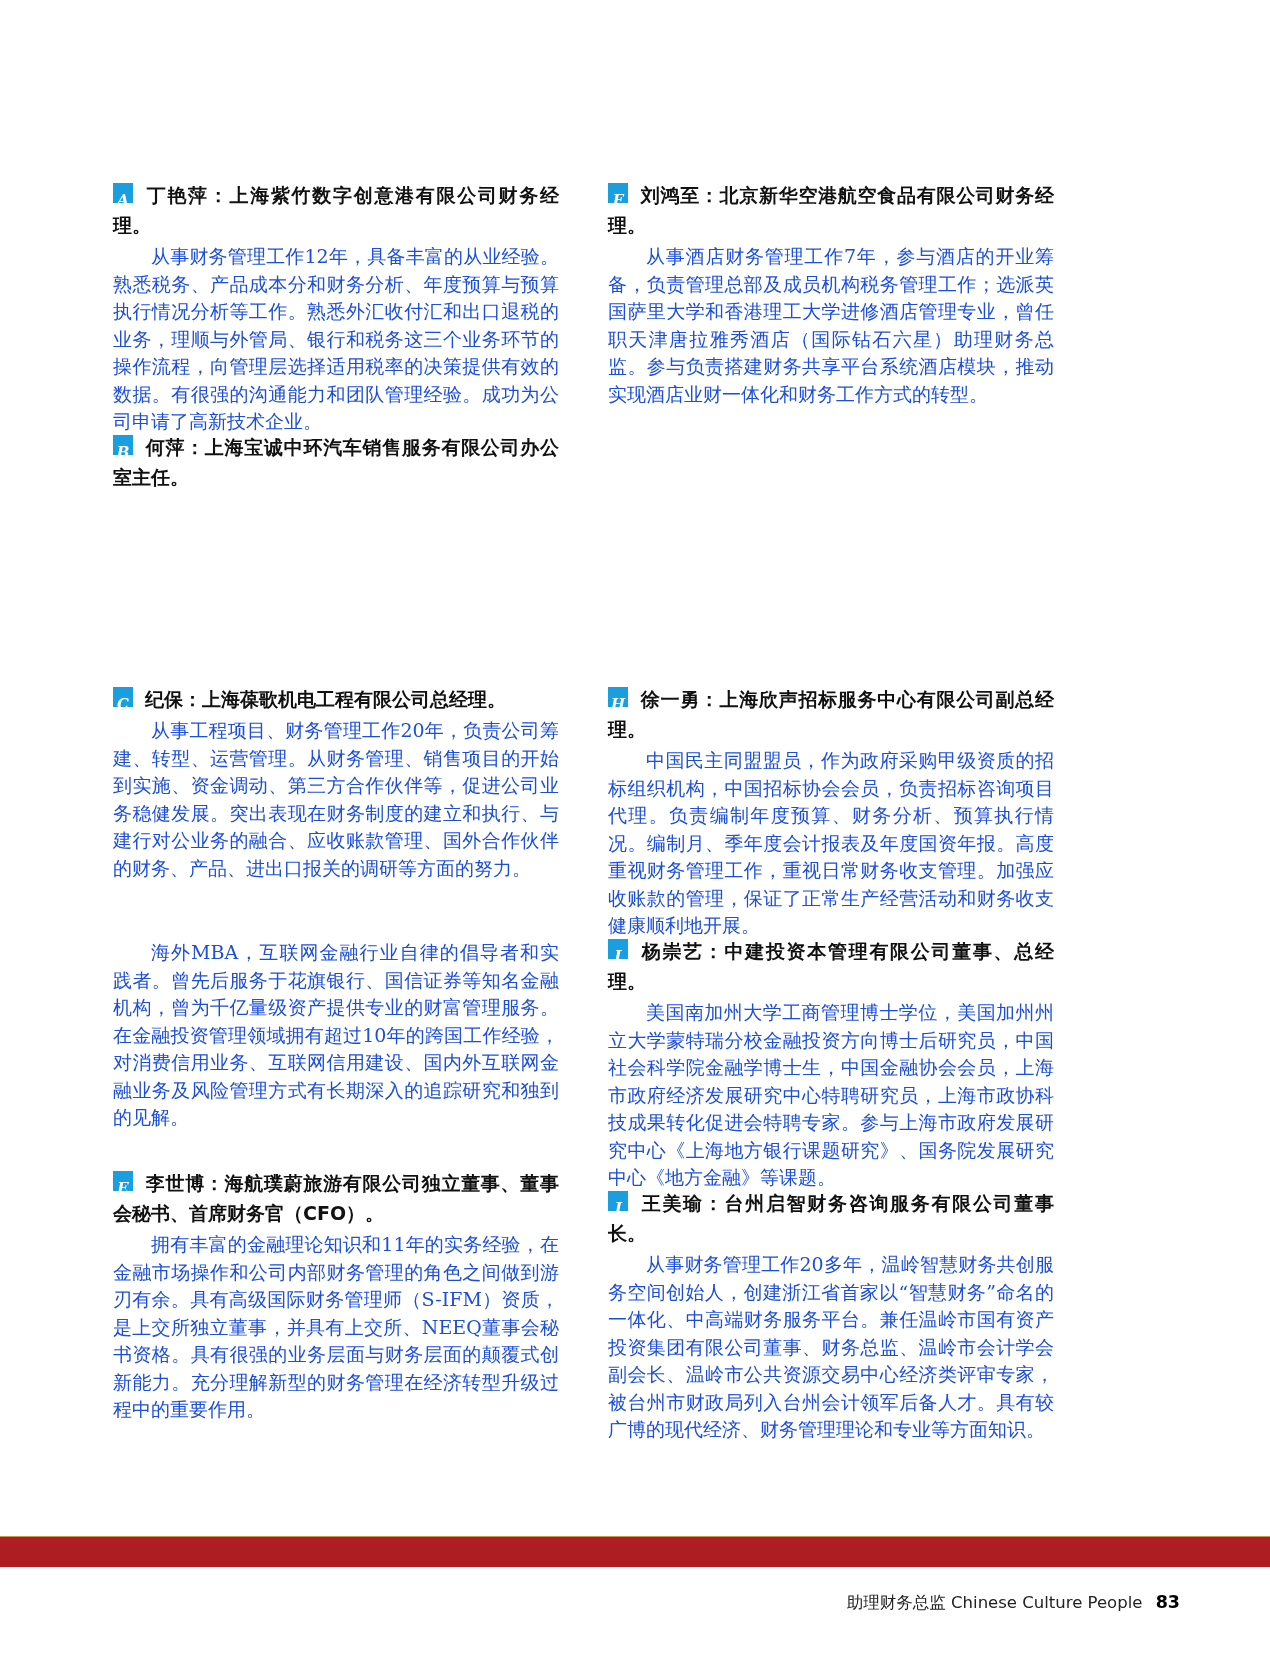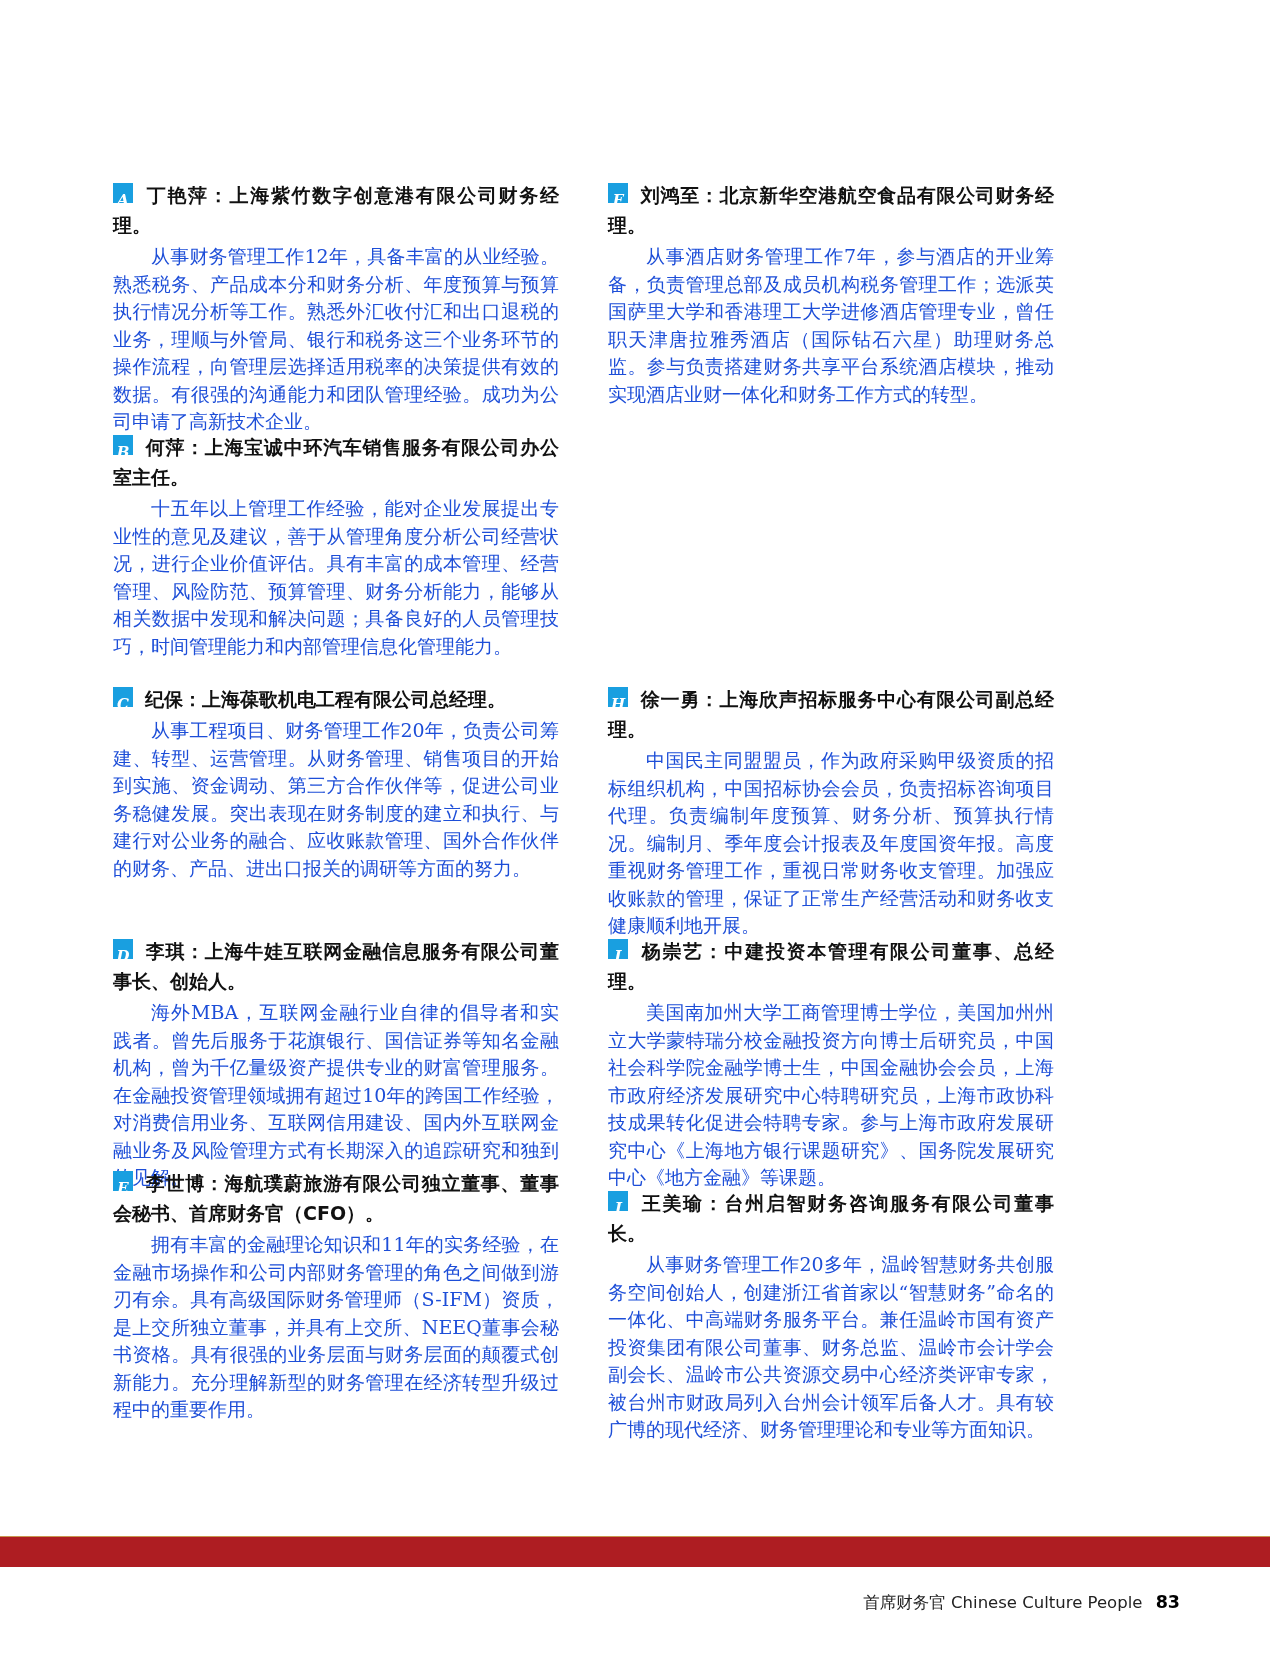--- a/index.html
+++ b/index.html
@@ -94,30 +94,28 @@
 
 <div class="page">
   <div class="column left" id="col-left">
   <section class="entry" style="top: 0px;">
     <h3 class="entry-title"><span class="badge"><span class="badge-letter">A</span></span><span class="title-text">丁艳萍：上海紫竹数字创意港有限公司财务经理。</span></h3>
     <p class="entry-body">从事财务管理工作12年，具备丰富的从业经验。熟悉税务、产品成本分和财务分析、年度预算与预算执行情况分析等工作。熟悉外汇收付汇和出口退税的业务，理顺与外管局、银行和税务这三个业务环节的操作流程，向管理层选择适用税率的决策提供有效的数据。有很强的沟通能力和团队管理经验。成功为公司申请了高新技术企业。</p>
   </section>
 
   <section class="entry" style="top: 252px;">
     <h3 class="entry-title"><span class="badge"><span class="badge-letter">B</span></span><span class="title-text">何萍：上海宝诚中环汽车销售服务有限公司办公室主任。</span></h3>
-    <p class="entry-body">十五年以上管理工作经验，能对企业发展提出专业性的意见及建议，善于从管理角度分析公司经营状况，进行企业价值评估。具有丰富的成本管理、经营管理、风险防范、预算管理、财务分析能力，能够从相关数据中发现和解决问题；具备良好的人员管理技巧，时间管理能力和内部管理信息化管理能力。</p>
   </section>
 
   <section class="entry" style="top: 504px;">
     <h3 class="entry-title"><span class="badge"><span class="badge-letter">C</span></span><span class="title-text">纪保：上海葆歌机电工程有限公司总经理。</span></h3>
     <p class="entry-body">从事工程项目、财务管理工作20年，负责公司筹建、转型、运营管理。从财务管理、销售项目的开始到实施、资金调动、第三方合作伙伴等，促进公司业务稳健发展。突出表现在财务制度的建立和执行、与建行对公业务的融合、应收账款管理、国外合作伙伴的财务、产品、进出口报关的调研等方面的努力。</p>
   </section>
 
   <section class="entry" style="top: 756px;">
-    <h3 class="entry-title"><span class="badge"><span class="badge-letter">D</span></span><span class="title-text">李琪：上海牛娃互联网金融信息服务有限公司董事长、创始人。</span></h3>
     <p class="entry-body">海外MBA，互联网金融行业自律的倡导者和实践者。曾先后服务于花旗银行、国信证券等知名金融机构，曾为千亿量级资产提供专业的财富管理服务。在金融投资管理领域拥有超过10年的跨国工作经验，对消费信用业务、互联网信用建设、国内外互联网金融业务及风险管理方式有长期深入的追踪研究和独到的见解。</p>
   </section>
 
   <section class="entry" style="top: 988px;">
     <h3 class="entry-title"><span class="badge"><span class="badge-letter">E</span></span><span class="title-text">李世博：海航璞蔚旅游有限公司独立董事、董事会秘书、首席财务官（CFO）。</span></h3>
     <p class="entry-body">拥有丰富的金融理论知识和11年的实务经验，在金融市场操作和公司内部财务管理的角色之间做到游刃有余。具有高级国际财务管理师（S-IFM）资质，是上交所独立董事，并具有上交所、NEEQ董事会秘书资格。具有很强的业务层面与财务层面的颠覆式创新能力。充分理解新型的财务管理在经济转型升级过程中的重要作用。</p>
   </section>
 </div>
   <div class="column right" id="col-right">
   <section class="entry" style="top: 0px;">
@@ -138,17 +136,17 @@
 
   <section class="entry" style="top: 1008px;">
     <h3 class="entry-title"><span class="badge"><span class="badge-letter">J</span></span><span class="title-text">王美瑜：台州启智财务咨询服务有限公司董事长。</span></h3>
     <p class="entry-body">从事财务管理工作20多年，温岭智慧财务共创服务空间创始人，创建浙江省首家以“智慧财务”命名的一体化、中高端财务服务平台。兼任温岭市国有资产投资集团有限公司董事、财务总监、温岭市会计学会副会长、温岭市公共资源交易中心经济类评审专家，被台州市财政局列入台州会计领军后备人才。具有较广博的现代经济、财务管理理论和专业等方面知识。</p>
   </section>
 </div>
 
   <div class="accent-bar"></div>
 
   <div class="footer">
-    <span>首席财务官</span>
+    <span>助理财务总监</span>
     <span>Chinese Culture People</span>
     <span class="pagenum">83</span>
   </div>
 </div>
 
 </body></html>

